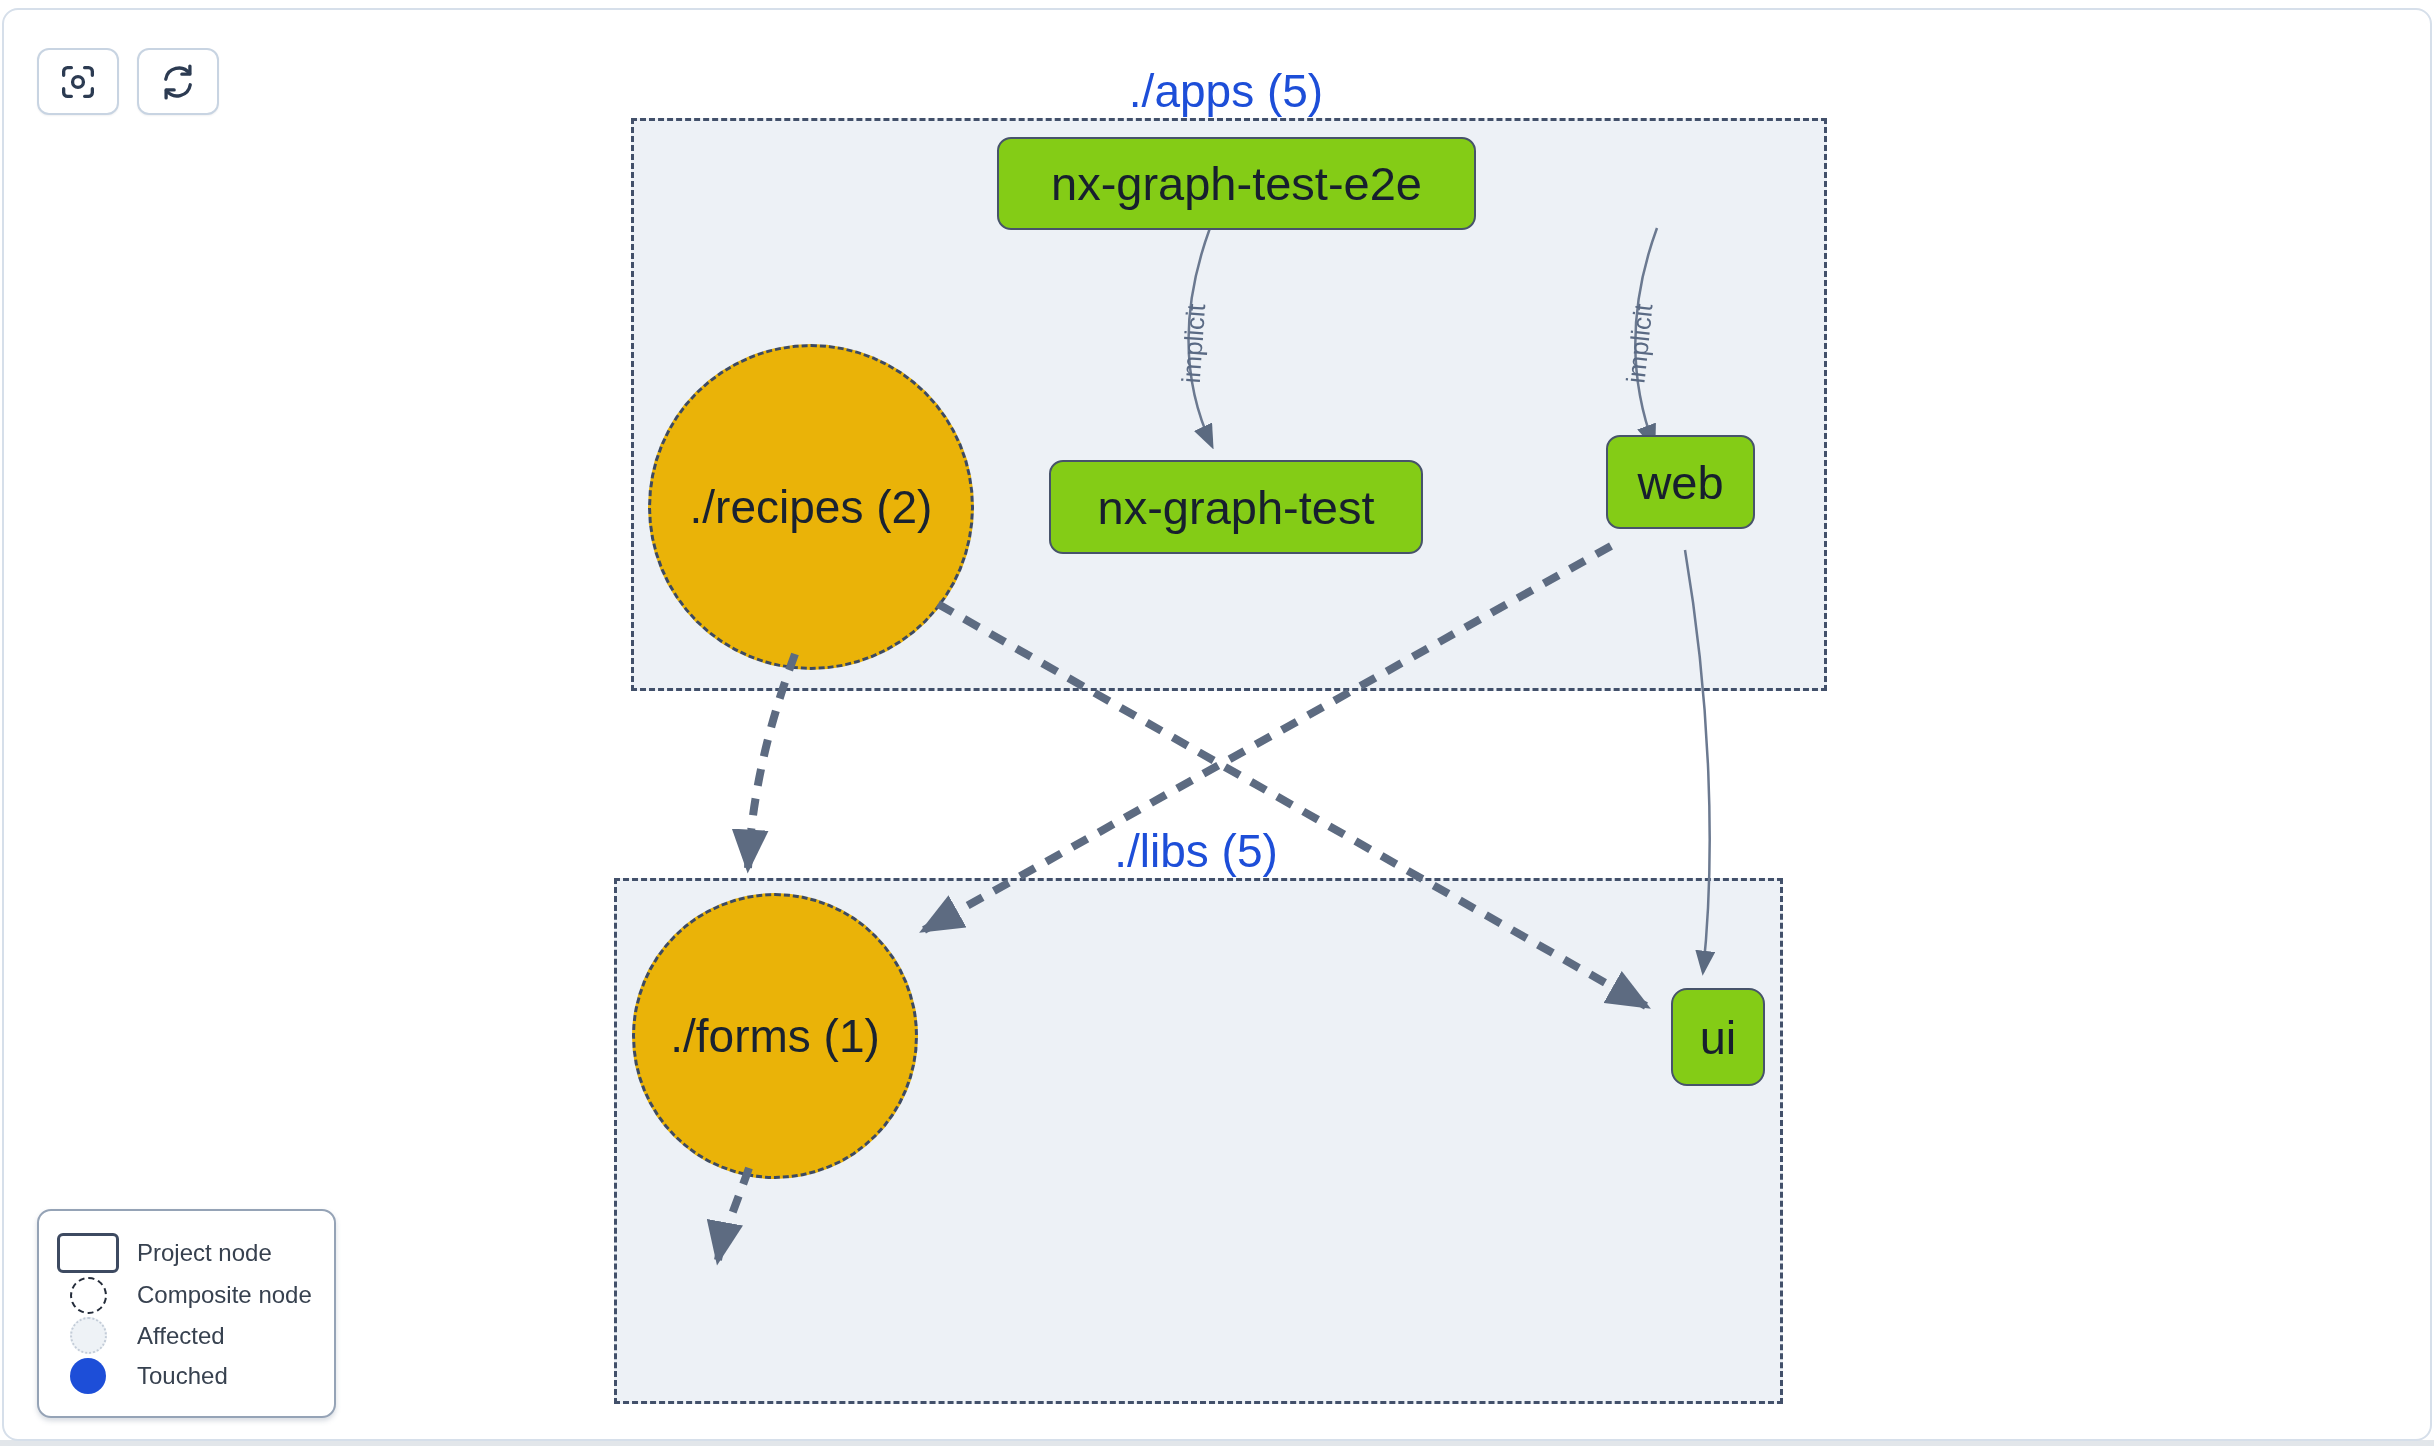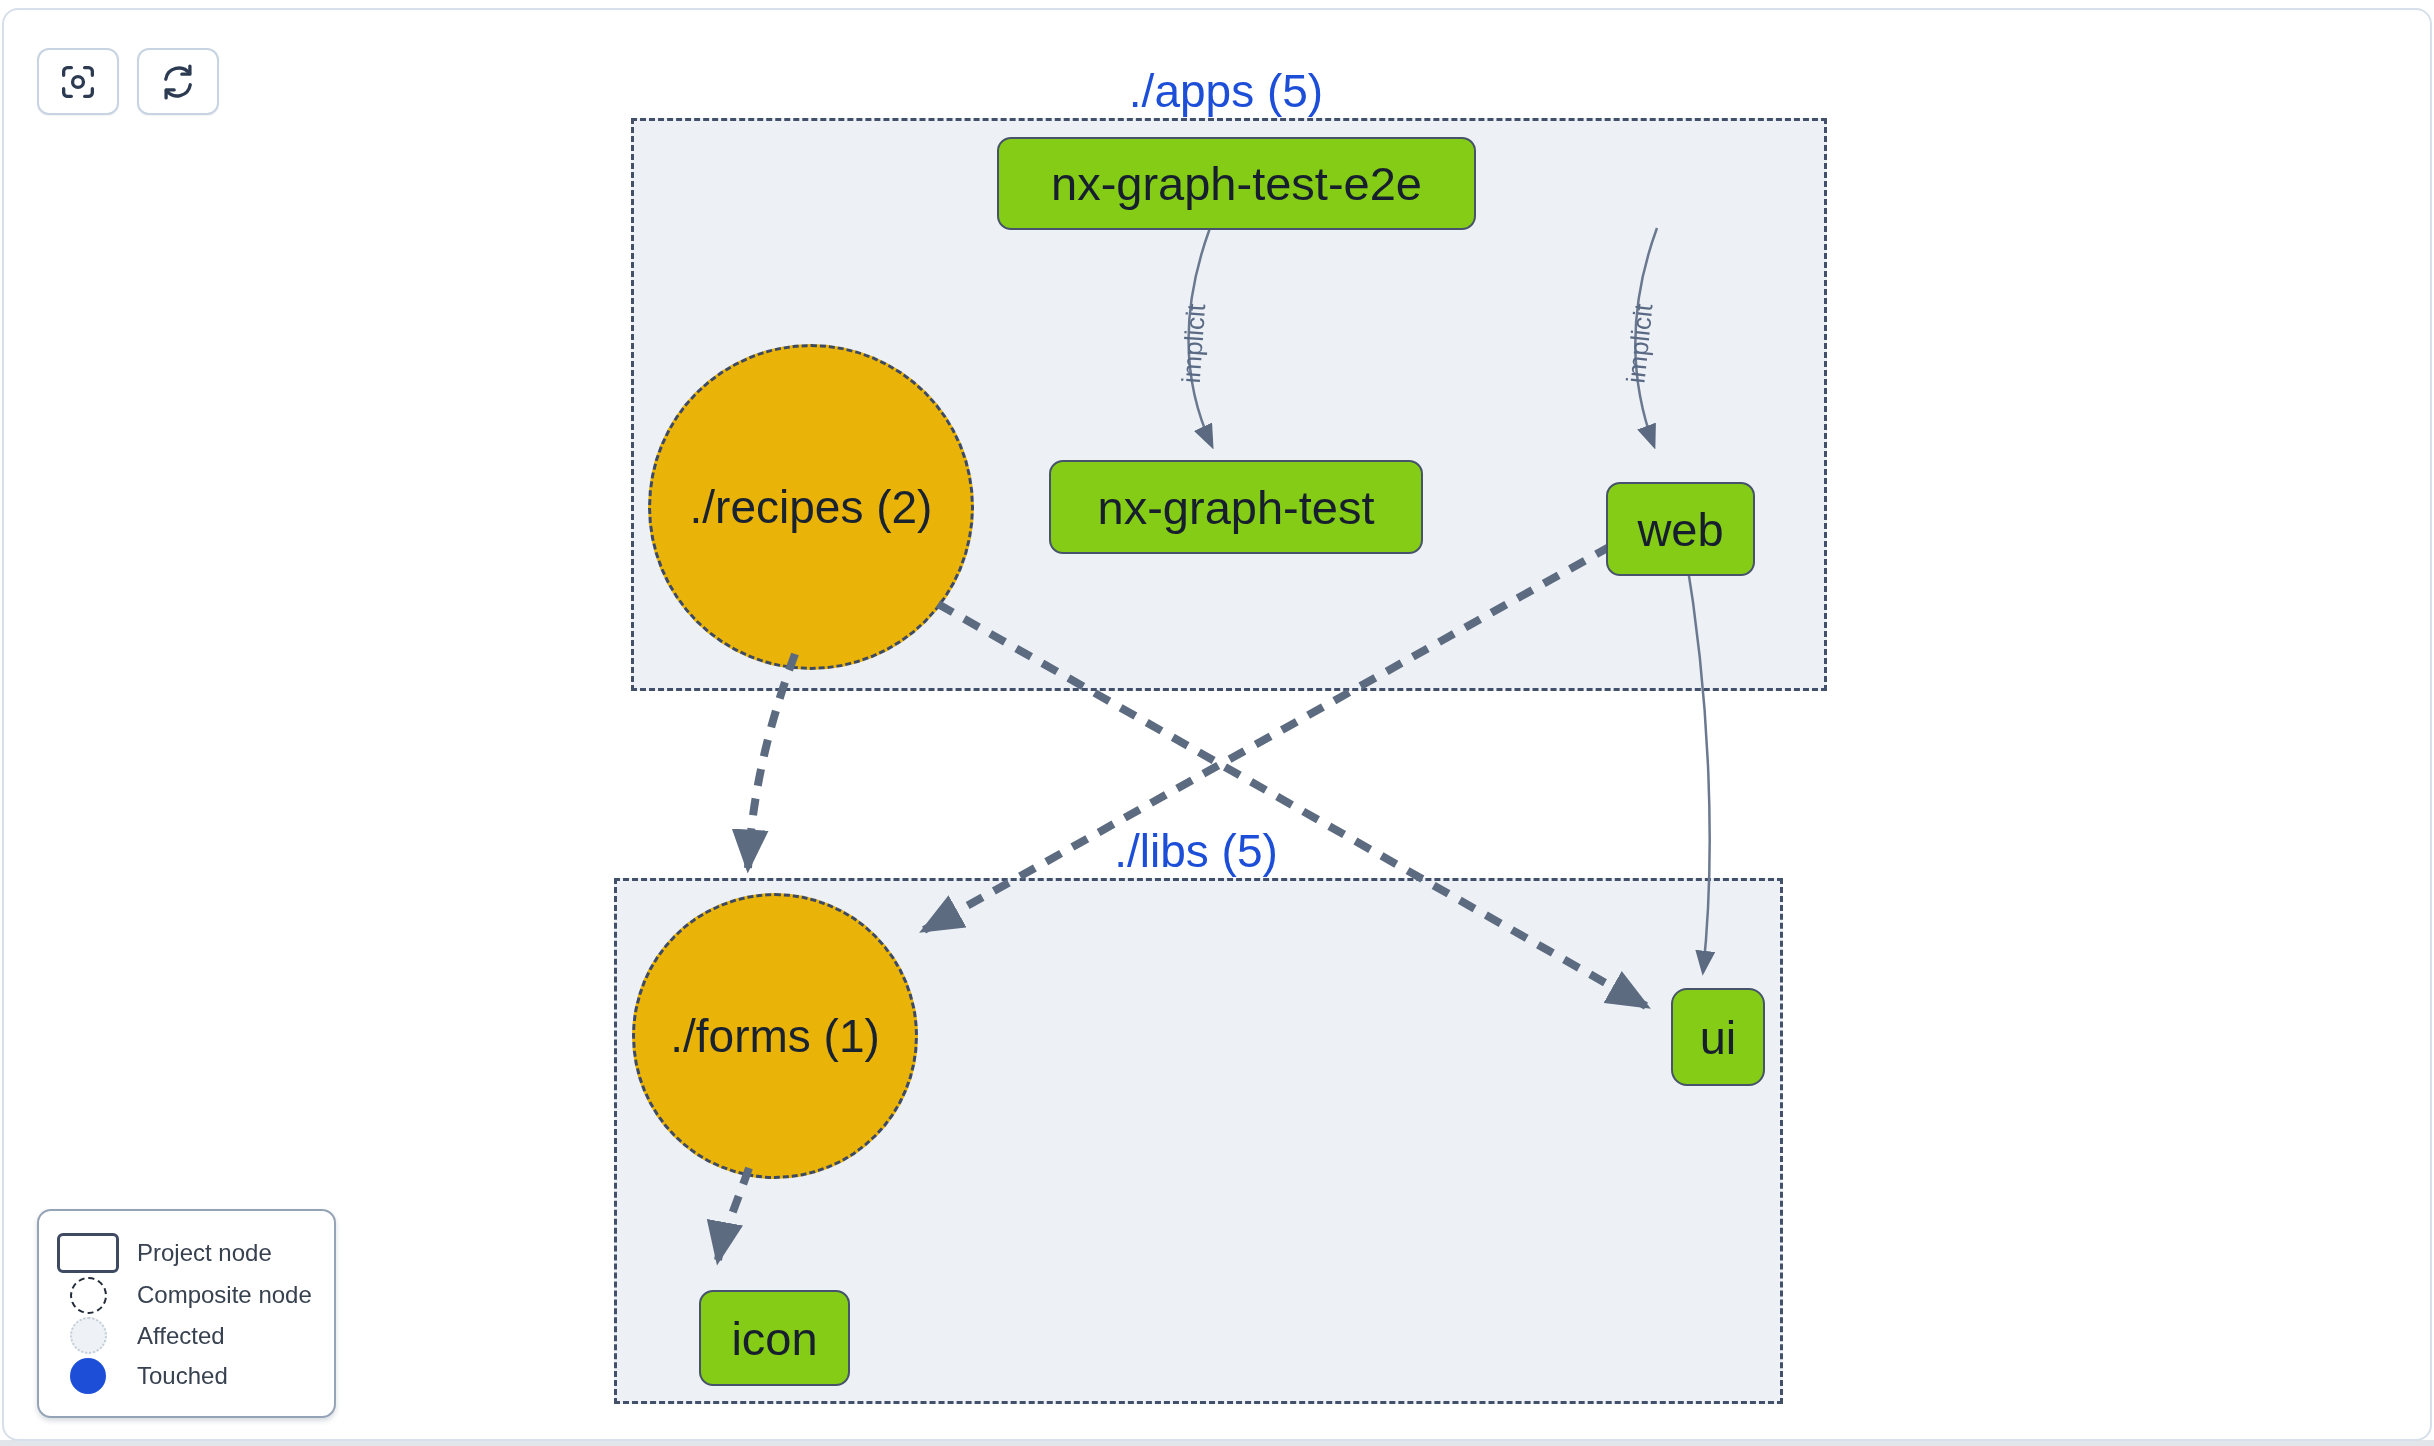--- a/index.html
+++ b/index.html
@@ -108,23 +108,22 @@
     <path d="M 1607 536 L 920 920" stroke="#5d6b81" stroke-width="8" stroke-dasharray="17 13" fill="none" marker-end="url(#arrowThick)"></path>
 
     <path d="M 745 1158 C 730 1200 718 1228 714 1250" stroke="#5d6b81" stroke-width="8" stroke-dasharray="17 13" fill="none" marker-end="url(#arrowThick)"></path>
   </svg>
 
   <div class="edge-label" style="left:1130px;top:318px;transform:rotate(-86deg);">implicit</div>
   <div class="edge-label" style="left:1576px;top:318px;transform:rotate(-84deg);">implicit</div>
 
   <div class="node" style="left:993px;top:127px;width:475px;height:89px;">nx-graph-test-e2e</div>
   <div class="node" style="left:1045px;top:450px;width:370px;height:90px;">nx-graph-test</div>
-  <div class="node" style="left:1602px;top:472px;width:145px;height:90px;">web</div>
+  <div class="node" style="left:1602px;top:425px;width:145px;height:90px;">web</div>
   <div class="node" style="left:1667px;top:978px;width:90px;height:94px;border-radius:16px;">ui</div>
-  <div class="node" style="left:695px;top:1280px;width:147px;height:92px;">icon</div>
 
   <div class="legend">
     <div class="legend-row">
       <span class="legend-marker">
           <span class="m-project"></span>
         </span>
       <span class="legend-label">Project node</span>
     </div>
     <div class="legend-row">
       <span class="legend-marker">

